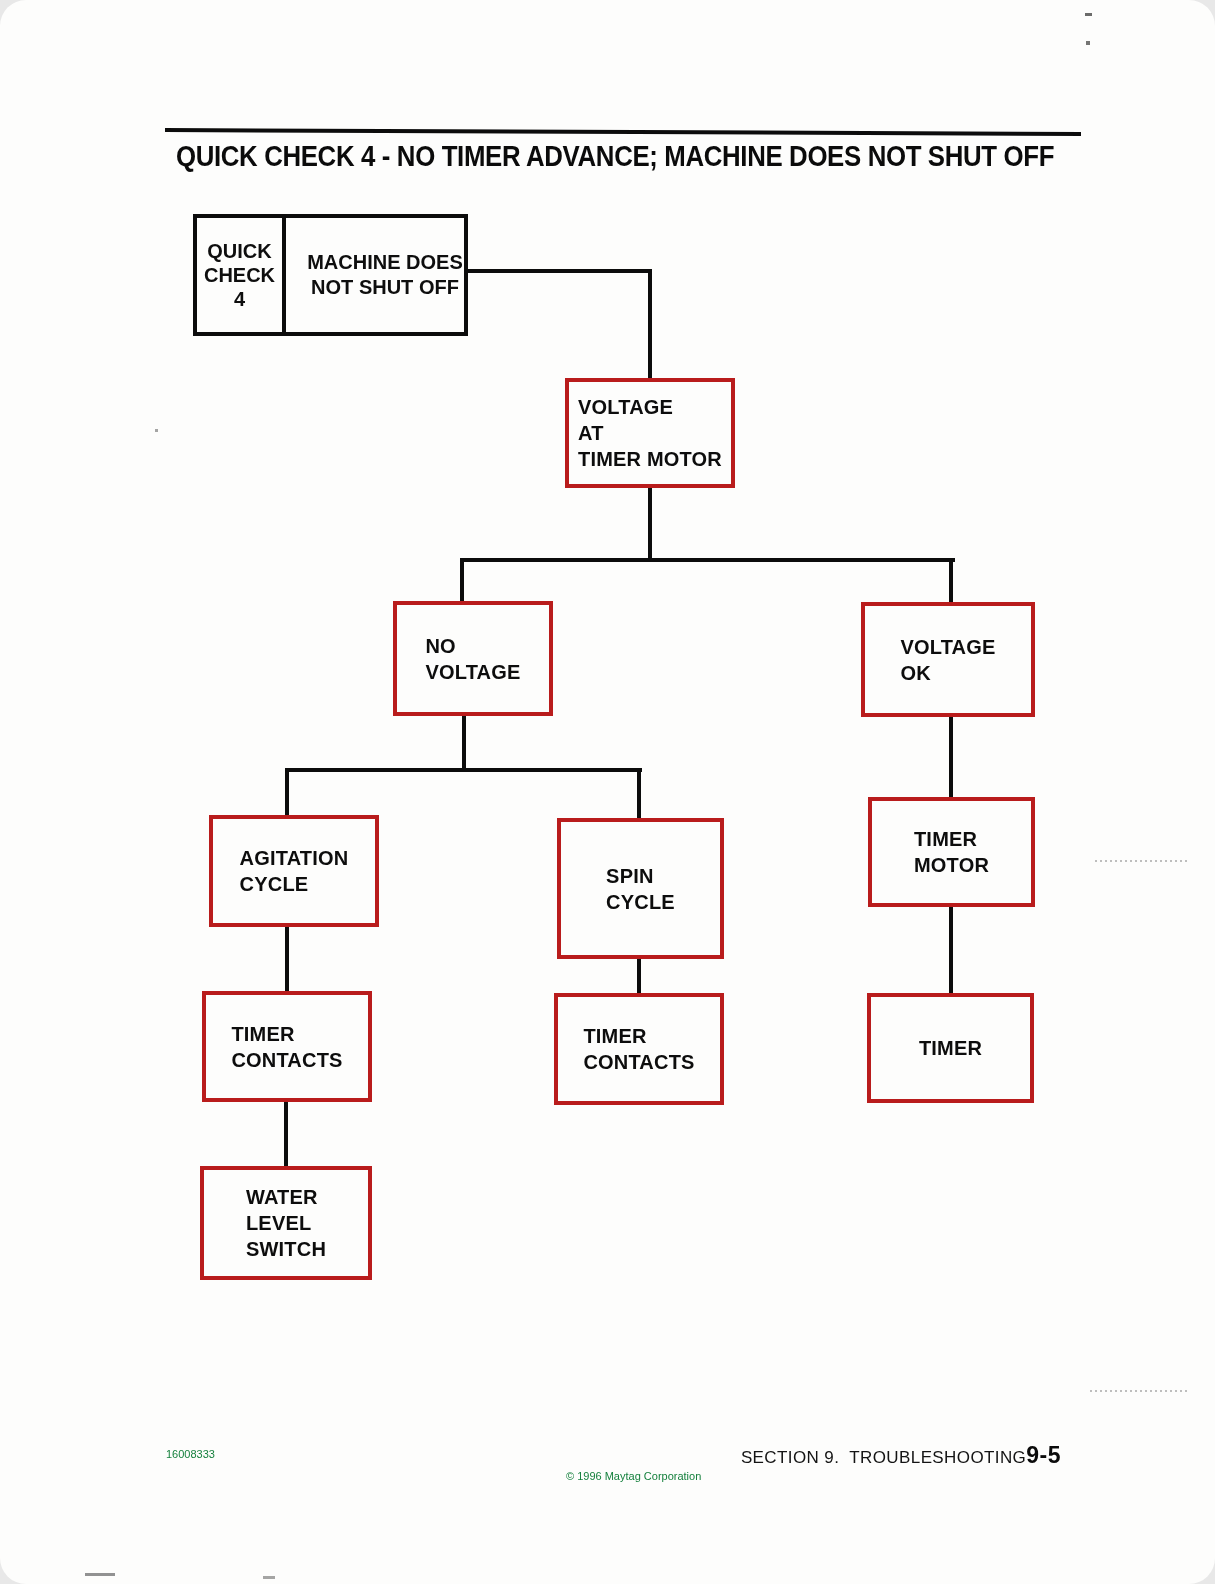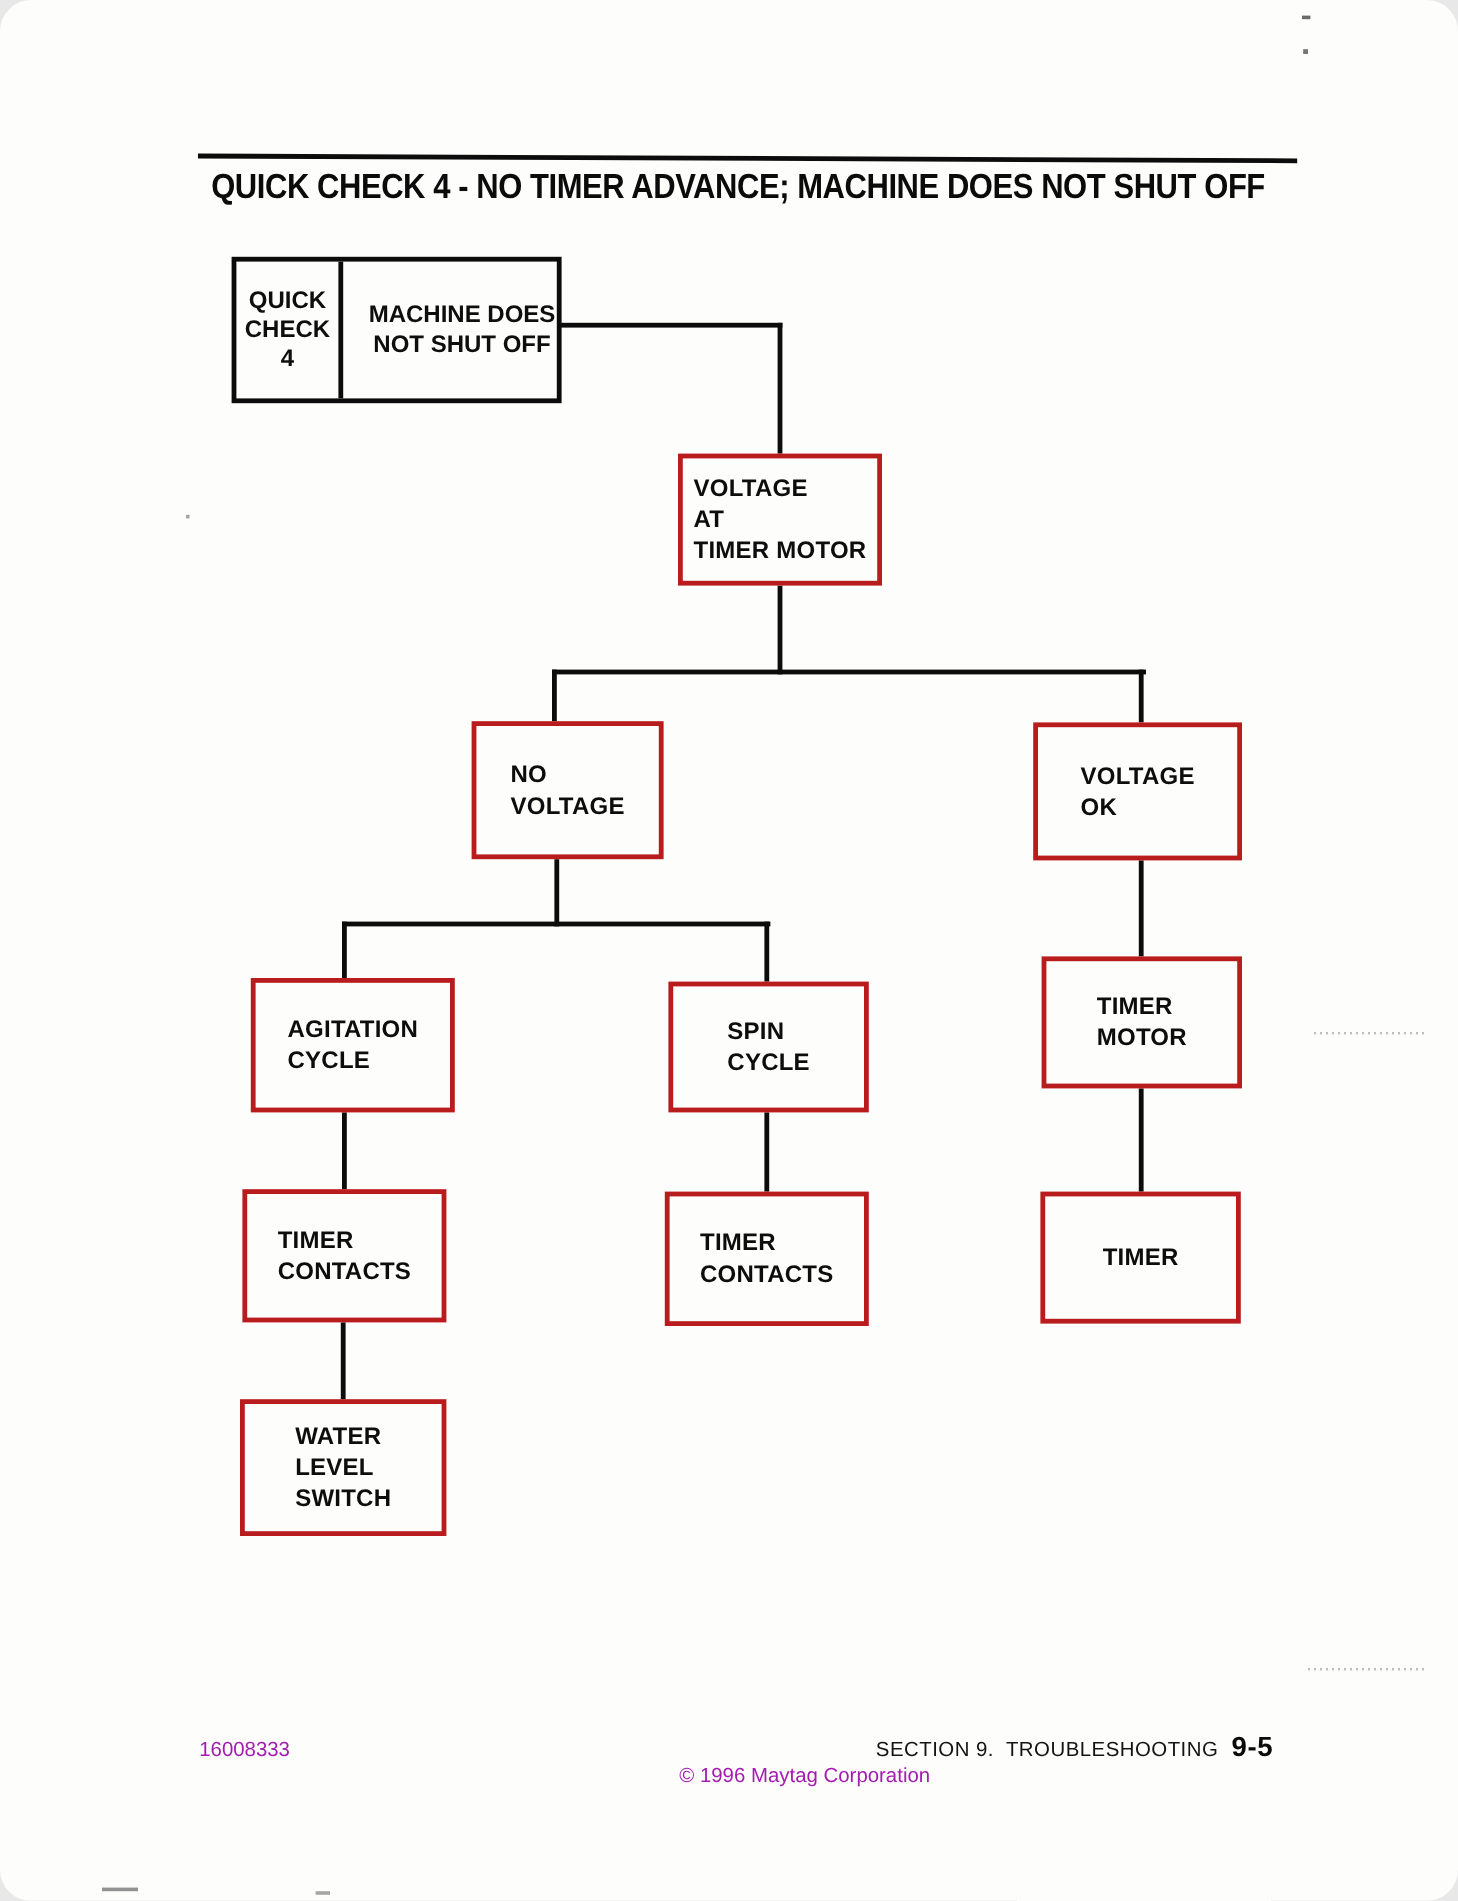--- a/index.html
+++ b/index.html
@@ -44,24 +44,24 @@
   .qc-right{flex:1;display:flex;flex-direction:column;}
   .qc-right-top{
     box-sizing:border-box;height:57px;border-bottom:4px solid #0c0c0c;
     display:flex;align-items:center;justify-content:center;text-align:center;
     font-weight:bold;font-size:20px;line-height:25px;white-space:pre-line;
   }
   .qc-right-bottom{
     flex:1;display:flex;align-items:center;justify-content:center;text-align:center;
     font-weight:bold;font-size:20px;line-height:25px;white-space:pre-line;
   }
-  .footer-text{position:absolute;font-size:17px;color:#a21caf;}
+  .footer-text{position:absolute;font-size:11px;color:#15803d;}
   .footer-right{
     position:absolute;top:1442px;right:154px;
-    display:flex;align-items:baseline;gap:11px;white-space:pre;
+    display:flex;align-items:baseline;white-space:pre;
   }
   .footer-section{font-size:17px;letter-spacing:0.4px;color:#141414;}
   .footer-page{font-size:23px;font-weight:bold;letter-spacing:0.5px;color:#0b0b0b;}
   .speck{position:absolute;background:#3a3a3a;}
   .dotline{
     position:absolute;height:2px;opacity:0.55;
     background:repeating-linear-gradient(90deg,#8a8a8a 0 2px,transparent 2px 5px);
   }
 </style>
 </head>
@@ -100,21 +100,21 @@
 
   <div class="node" style="left:565px;top:378px;width:170px;height:110px;">VOLTAGE
 AT
 TIMER MOTOR</div>
   <div class="node" style="left:393px;top:601px;width:160px;height:115px;">NO
 VOLTAGE</div>
   <div class="node" style="left:861px;top:602px;width:174px;height:115px;">VOLTAGE
 OK</div>
   <div class="node" style="left:209px;top:815px;width:170px;height:112px;">AGITATION
 CYCLE</div>
-  <div class="node" style="left:557px;top:818px;width:167px;height:109px;">SPIN
+  <div class="node" style="left:557px;top:818px;width:167px;height:141px;">SPIN
 CYCLE</div>
   <div class="node" style="left:868px;top:797px;width:167px;height:110px;">TIMER
 MOTOR</div>
   <div class="node" style="left:202px;top:991px;width:170px;height:111px;">TIMER
 CONTACTS</div>
   <div class="node" style="left:554px;top:993px;width:170px;height:112px;">TIMER
 CONTACTS</div>
   <div class="node" style="left:867px;top:993px;width:167px;height:110px;">TIMER</div>
   <div class="node" style="left:200px;top:1166px;width:172px;height:114px;">WATER
 LEVEL

